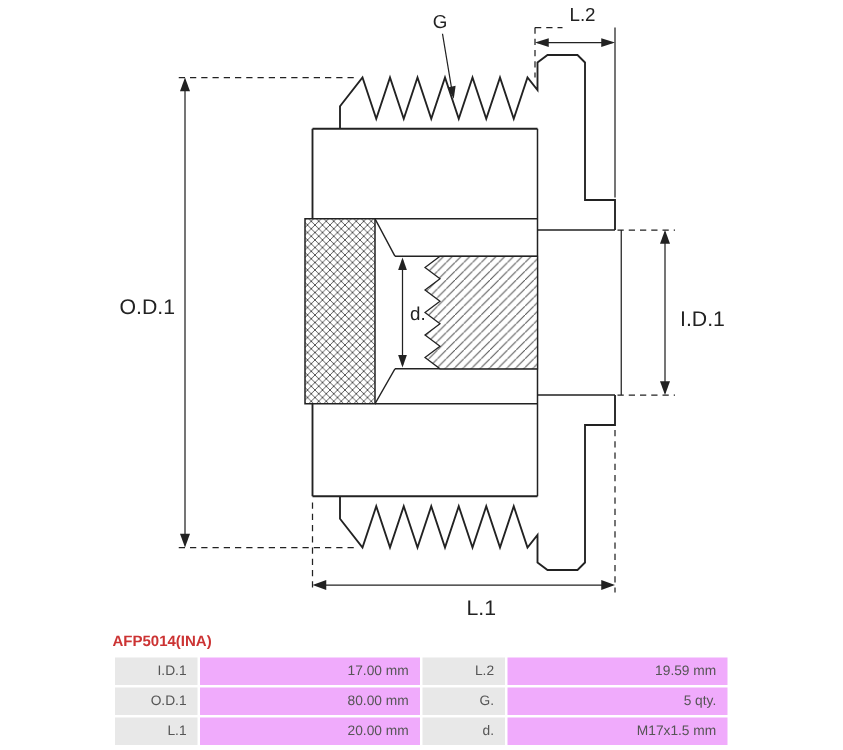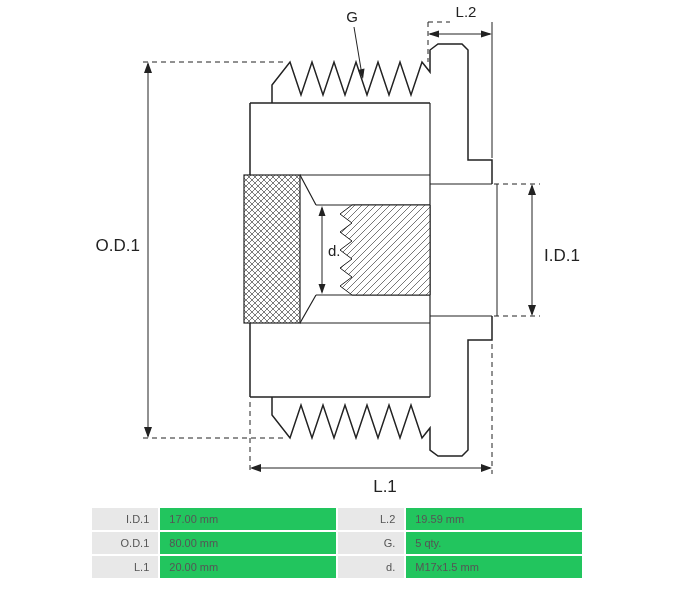--- a/index.html
+++ b/index.html
@@ -13,21 +13,21 @@
   .dim-label-sm{ font-size:15px; }
 
   .spec { width:494px; margin:6px auto 0 auto; }
   .spec-title { color:#CC3333; font-size:12px; font-weight:bold; margin:0 0 4px 0; }
   table.spec-table {
     border-collapse:separate; border-spacing:2px;
     width:100%; table-layout:fixed;
   }
   .spec-table td { font-size:11px; color:#555555; padding:5px 9px; overflow:hidden; white-space:nowrap; }
   td.cell-key { background:#e8e8e8; text-align:right; }
-  td.cell-val { background:#22c55e; }
+  td.cell-val { background:#f0abfc; text-align:right; }
 </style>
 </head>
 <body>
 
 <div class="drawing-wrap">
 <svg width="674" height="500" viewBox="0 0 674 500">
   <defs>
     <pattern id="knurl" width="6" height="6" patternUnits="userSpaceOnUse">
       <rect width="6" height="6" fill="#ffffff"></rect>
       <path d="M0,0 L6,6 M6,0 L0,6" stroke="#444444" stroke-width="0.7"></path>
@@ -101,20 +101,21 @@
   <g stroke="#222222" stroke-width="1" fill="none">
     <line x1="322" y1="208" x2="322" y2="292"></line>
     <polygon points="322,206 318.5,216 325.5,216" fill="#222222" stroke="none"></polygon>
     <polygon points="322,294 318.5,284 325.5,284" fill="#222222" stroke="none"></polygon>
   </g>
   <text class="dim-label-sm" x="328" y="256" text-anchor="start">d.</text>
 </svg>
 </div>
 
 <div class="spec">
+  <div class="spec-title">AFP5014(INA)</div>
   <table class="spec-table">
     <colgroup>
       <col style="width:66px">
         <col style="width:175px">
         <col style="width:66px">
         <col style="width:175px">
     </colgroup>
     <tbody>
       <tr>
         <td class="cell-key">I.D.1</td>

